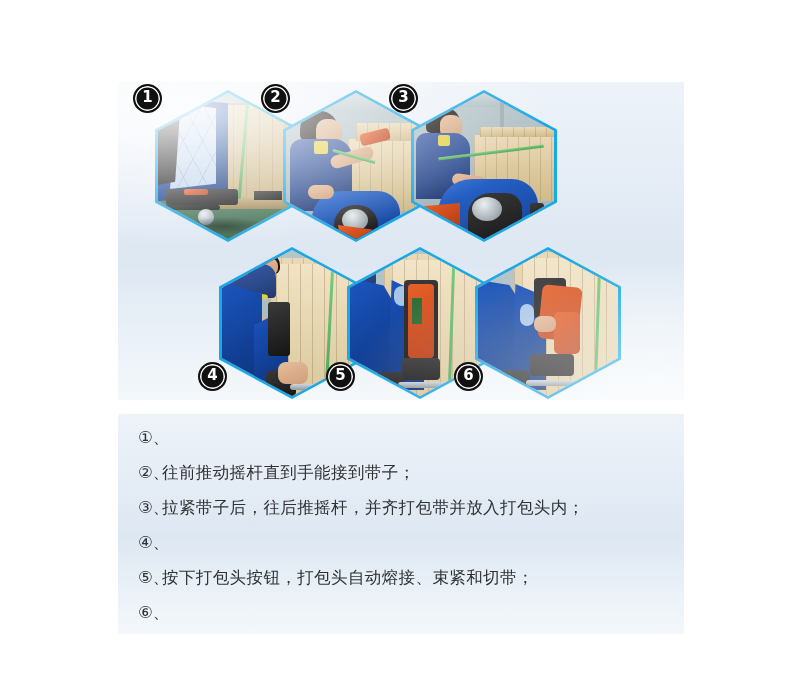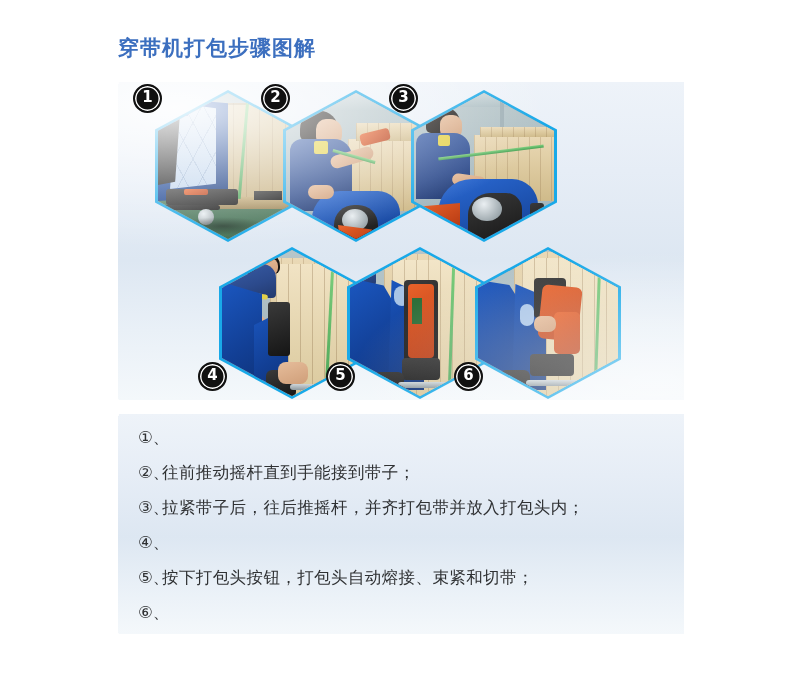--- a/index.html
+++ b/index.html
@@ -119,21 +119,20 @@
     white-space:nowrap;
   }
   .row .mk{width:24px;flex:0 0 24px;}
   .row .tx{letter-spacing:.4px;}
 </style>
 </head>
 <body>
 
 <div id="page">
 
-  <div id="title">穿带机打包步骤图解</div>
 
   <div class="panel" id="collage">
 
     <div class="hex" id="h1">
       <div class="inner">
         <i class="wall" style="left:0;top:0;width:146px;height:150px;"></i>
         <i class="floor" style="left:0;top:104px;width:146px;height:48px;"></i>
         <i class="crate" style="left:62px;top:10px;width:86px;height:96px;"></i>
         <i class="pallet" style="left:60px;top:104px;width:88px;height:12px;"></i>
         <i class="dark" style="left:96px;top:98px;width:28px;height:9px;"></i>

